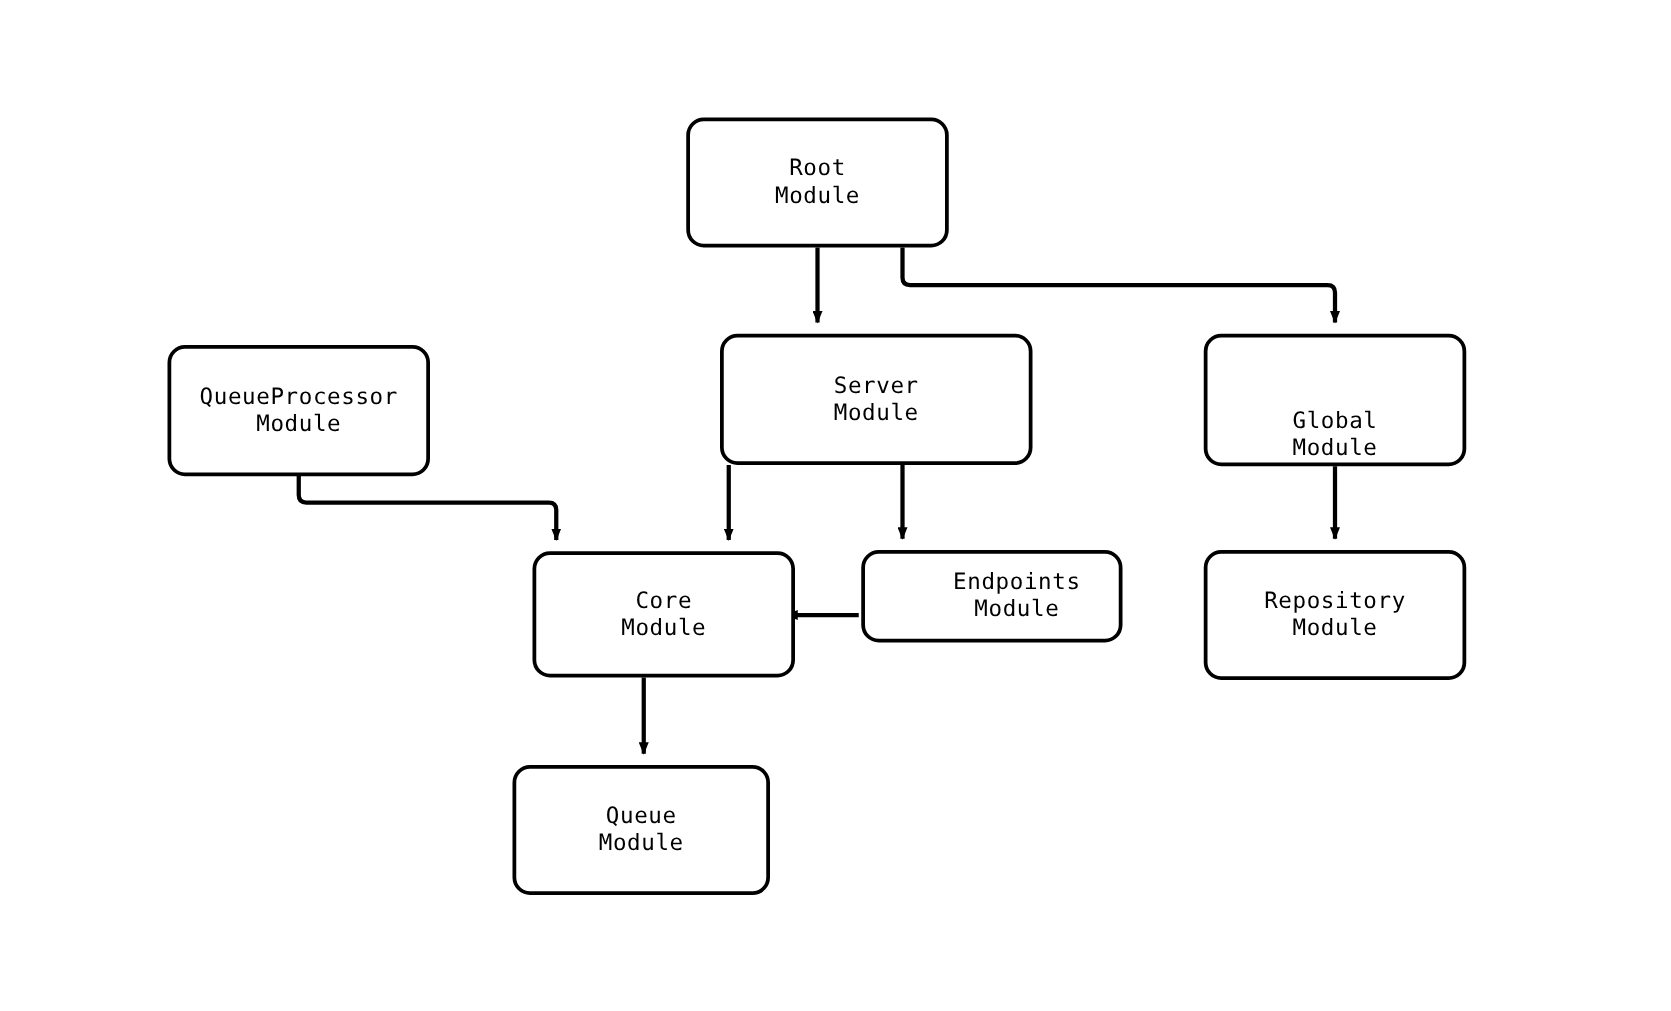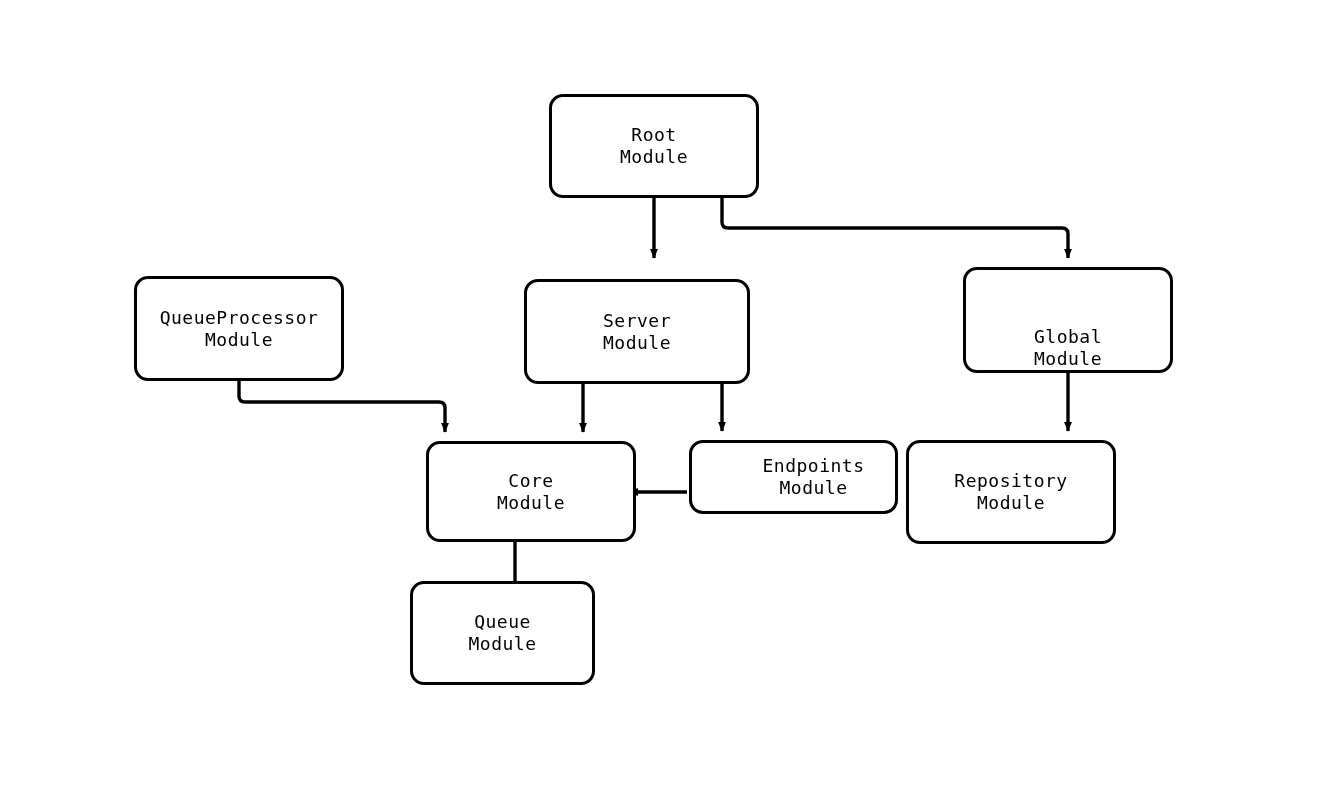--- a/index.html
+++ b/index.html
@@ -84,43 +84,43 @@
   <div class="node" style="left:549px; top:94px; width:210px; height:104px;">
     <div class="node-label">Root</div>
     <div class="node-label">Module</div>
   </div>
 
   <div class="node" style="left:134px; top:276px; width:210px; height:105px;">
     <div class="node-label">QueueProcessor</div>
     <div class="node-label">Module</div>
   </div>
 
-  <div class="node" style="left:524px; top:267px; width:226px; height:105px;margin-top:12px;">
+  <div class="node" style="left:576px; top:267px; width:250px; height:105px;">
     <div class="node-label">Server</div>
     <div class="node-label">Module</div>
   </div>
 
   <div class="node" style="left:963px; top:267px; width:210px; height:106px;justify-content:flex-end;">
     <div class="node-label">Global</div>
     <div class="node-label">Module</div>
   </div>
 
   <div class="node" style="left:410px; top:441px; width:210px; height:101px;margin-left:16px;">
     <div class="node-label">Core</div>
     <div class="node-label">Module</div>
   </div>
 
   <div class="node" style="left:689px; top:440px; width:209px; height:74px;padding-left:40px;">
     <div class="node-label">Endpoints</div>
     <div class="node-label">Module</div>
   </div>
 
-  <div class="node" style="left:906px; top:440px; width:210px; height:104px;">
+  <div class="node" style="left:963px; top:440px; width:210px; height:104px;">
     <div class="node-label">Repository</div>
     <div class="node-label">Module</div>
   </div>
 
-  <div class="node" style="left:410px; top:581px; width:185px; height:104px;">
+  <div class="node" style="left:410px; top:612px; width:206px; height:104px;">
     <div class="node-label">Queue</div>
     <div class="node-label">Module</div>
   </div>
 
 </div>
 
 </body></html>

